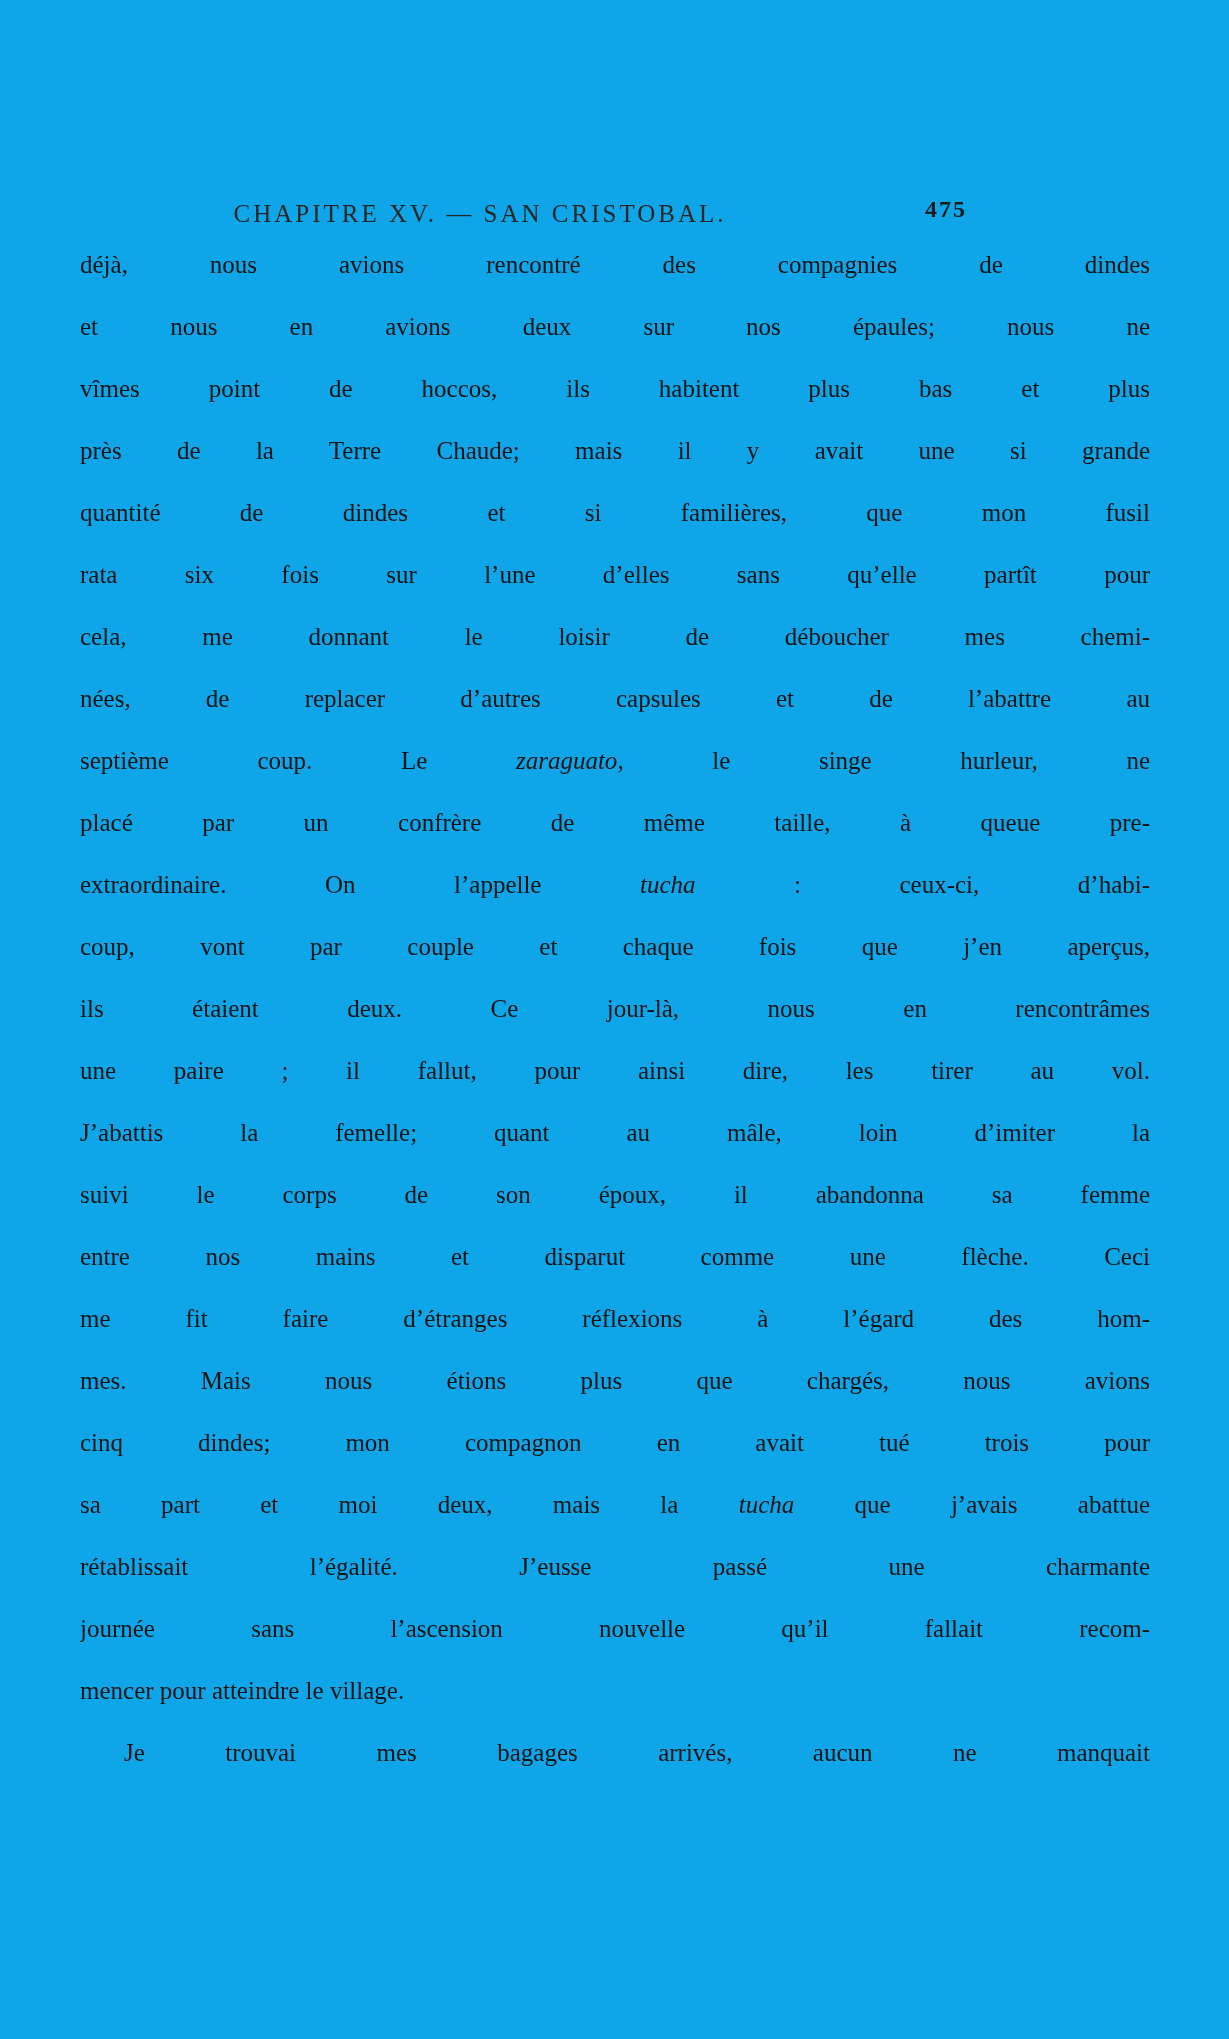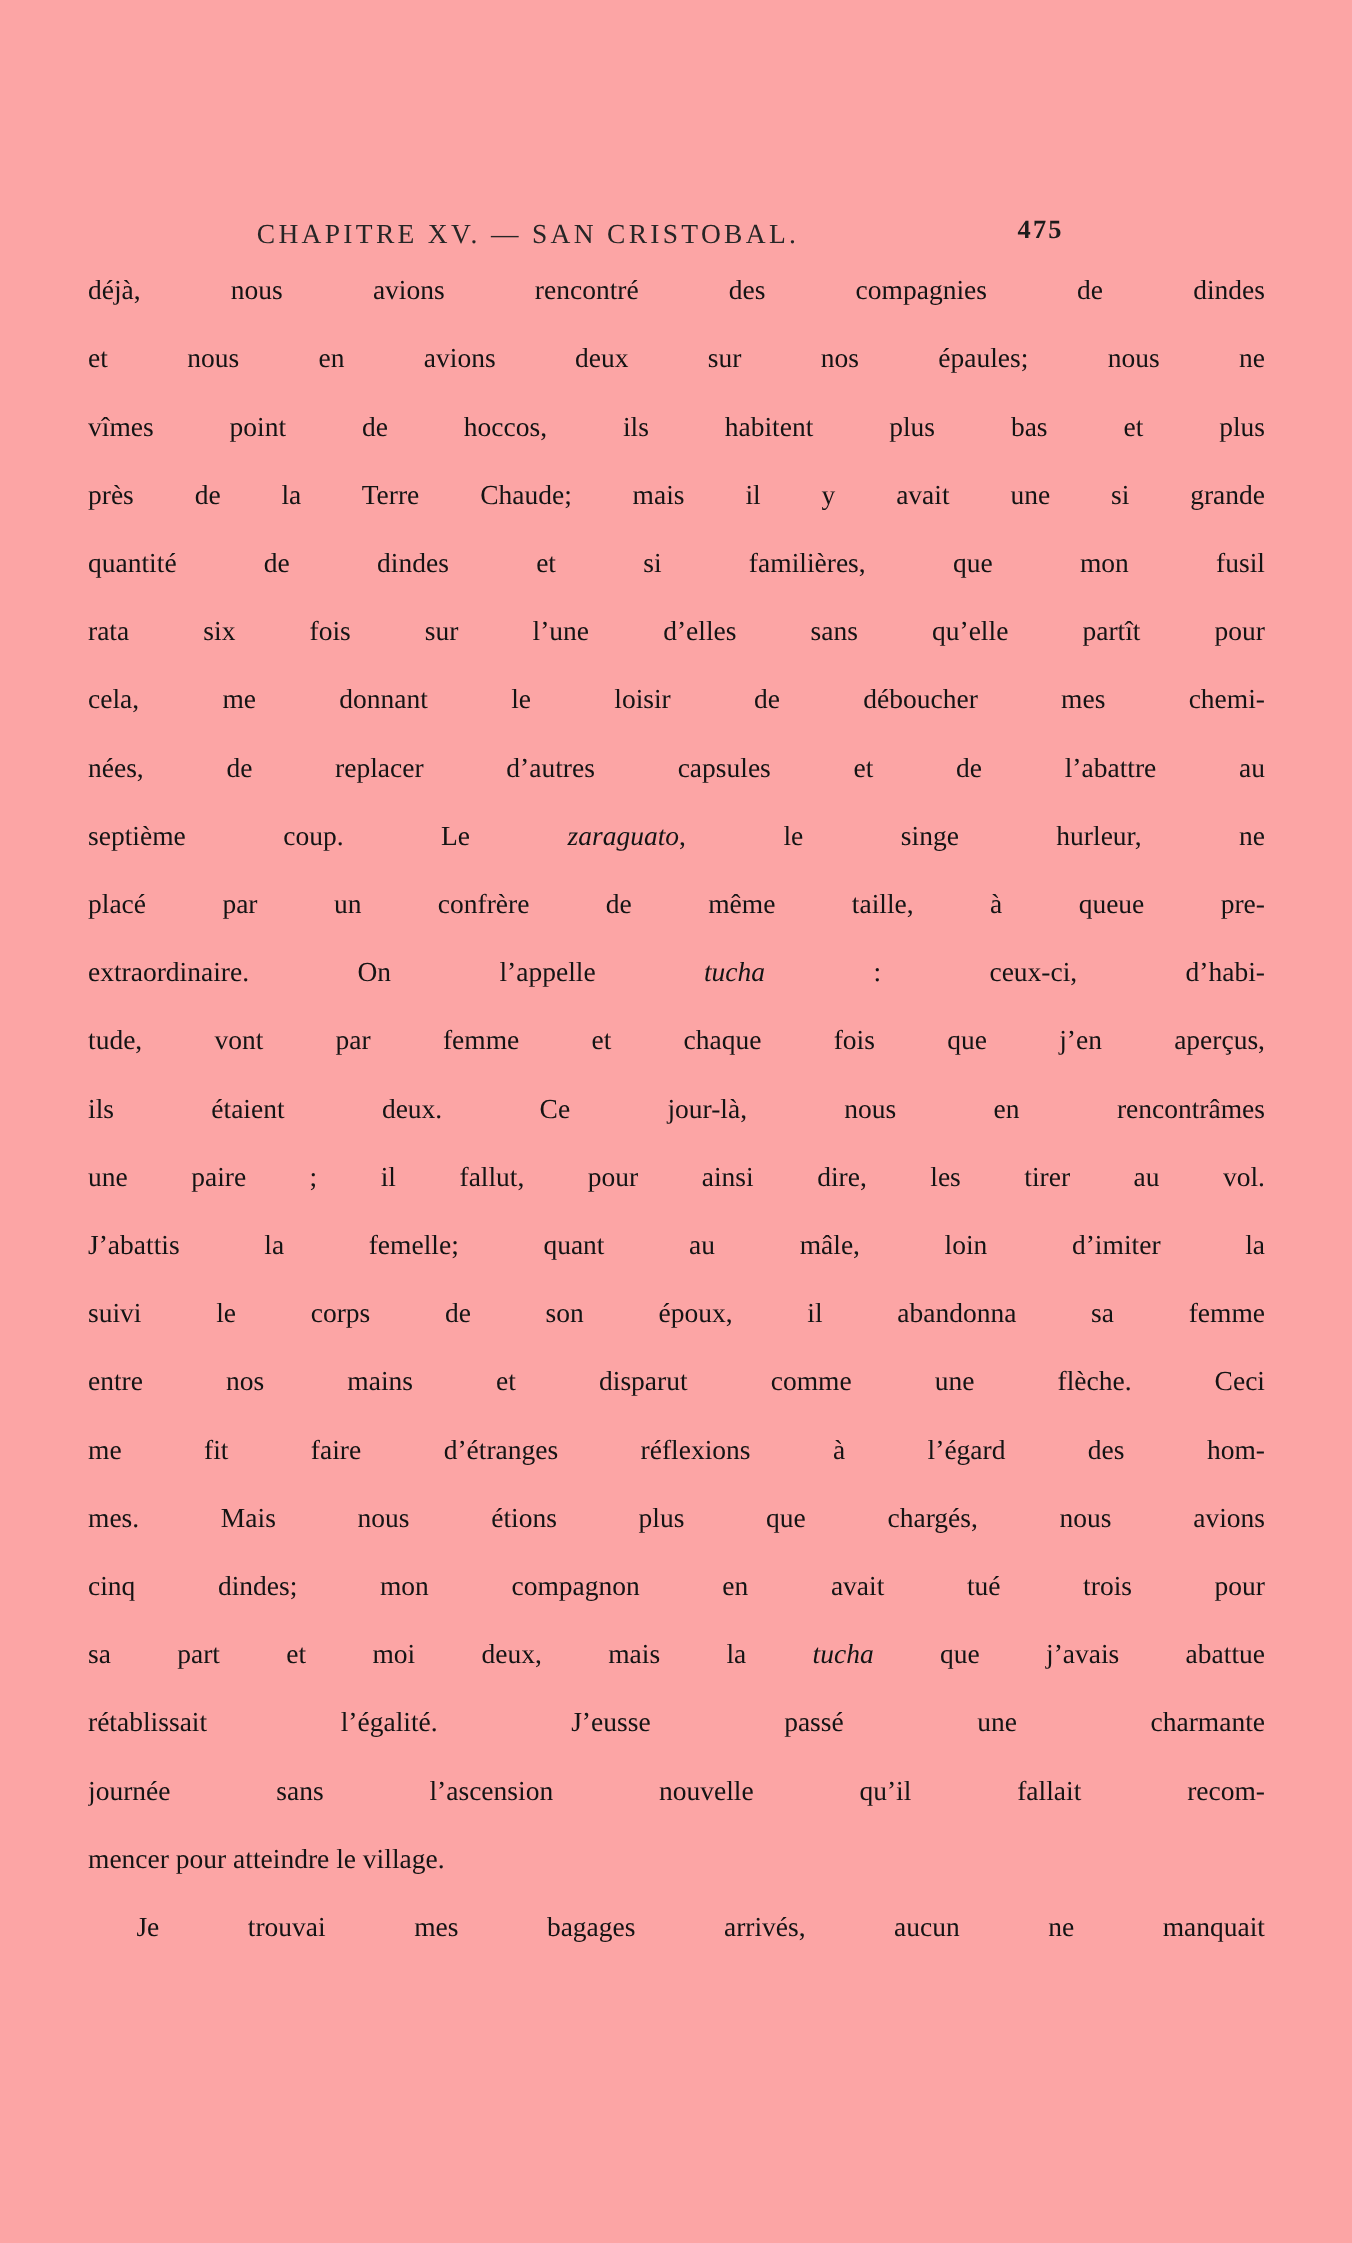--- a/index.html
+++ b/index.html
@@ -11,21 +11,21 @@
     height: 2039px;
     background: #fdfdfb;
     font-family: "Liberation Serif", "DejaVu Serif", serif;
     color: #161616;
     overflow: hidden;
   }
   .page {
     position: relative;
     width: 1229px;
     height: 2039px;
-    background: #fca5a5;
+    background: #0ea5e9;
   }
   .running-head {
     position: absolute;
     top: 196px;
     left: 80px;
     width: 1070px;
     height: 42px;
   }
   .head-title {
     position: absolute;
@@ -89,21 +89,21 @@
       <div class="line"><span>et nous en avions deux sur nos épaules; nous ne</span></div>
       <div class="line"><span>vîmes point de hoccos, ils habitent plus bas et plus</span></div>
       <div class="line"><span>près de la Terre Chaude; mais il y avait une si grande</span></div>
       <div class="line"><span>quantité de dindes et si familières, que mon fusil</span></div>
       <div class="line"><span>rata six fois sur l’une d’elles sans qu’elle partît pour</span></div>
       <div class="line"><span>cela, me donnant le loisir de déboucher mes chemi-</span></div>
       <div class="line"><span>nées, de replacer d’autres capsules et de l’abattre au</span></div>
       <div class="line"><span>septième coup. Le </span><span class="italic">zaraguato</span><span>, le singe hurleur, ne</span></div>
       <div class="line"><span>placé par un confrère de même taille, à queue pre-</span></div>
       <div class="line"><span>extraordinaire. On l’appelle </span><span class="italic">tucha</span><span> : ceux-ci, d’habi-</span></div>
-      <div class="line"><span>tude, vont par femme et chaque fois que j’en aperçus,</span></div>
+      <div class="line"><span>coup, vont par couple et chaque fois que j’en aperçus,</span></div>
       <div class="line"><span>ils étaient deux. Ce jour-là, nous en rencontrâmes</span></div>
       <div class="line"><span>une paire ; il fallut, pour ainsi dire, les tirer au vol.</span></div>
       <div class="line"><span>J’abattis la femelle; quant au mâle, loin d’imiter la</span></div>
       <div class="line"><span>suivi le corps de son époux, il abandonna sa femme</span></div>
       <div class="line"><span>entre nos mains et disparut comme une flèche. Ceci</span></div>
       <div class="line"><span>me fit faire d’étranges réflexions à l’égard des hom-</span></div>
       <div class="line"><span>mes. Mais nous étions plus que chargés, nous avions</span></div>
       <div class="line"><span>cinq dindes; mon compagnon en avait tué trois pour</span></div>
       <div class="line"><span>sa part et moi deux, mais la </span><span class="italic">tucha</span><span> que j’avais abattue</span></div>
       <div class="line"><span>rétablissait l’égalité. J’eusse passé une charmante</span></div>

